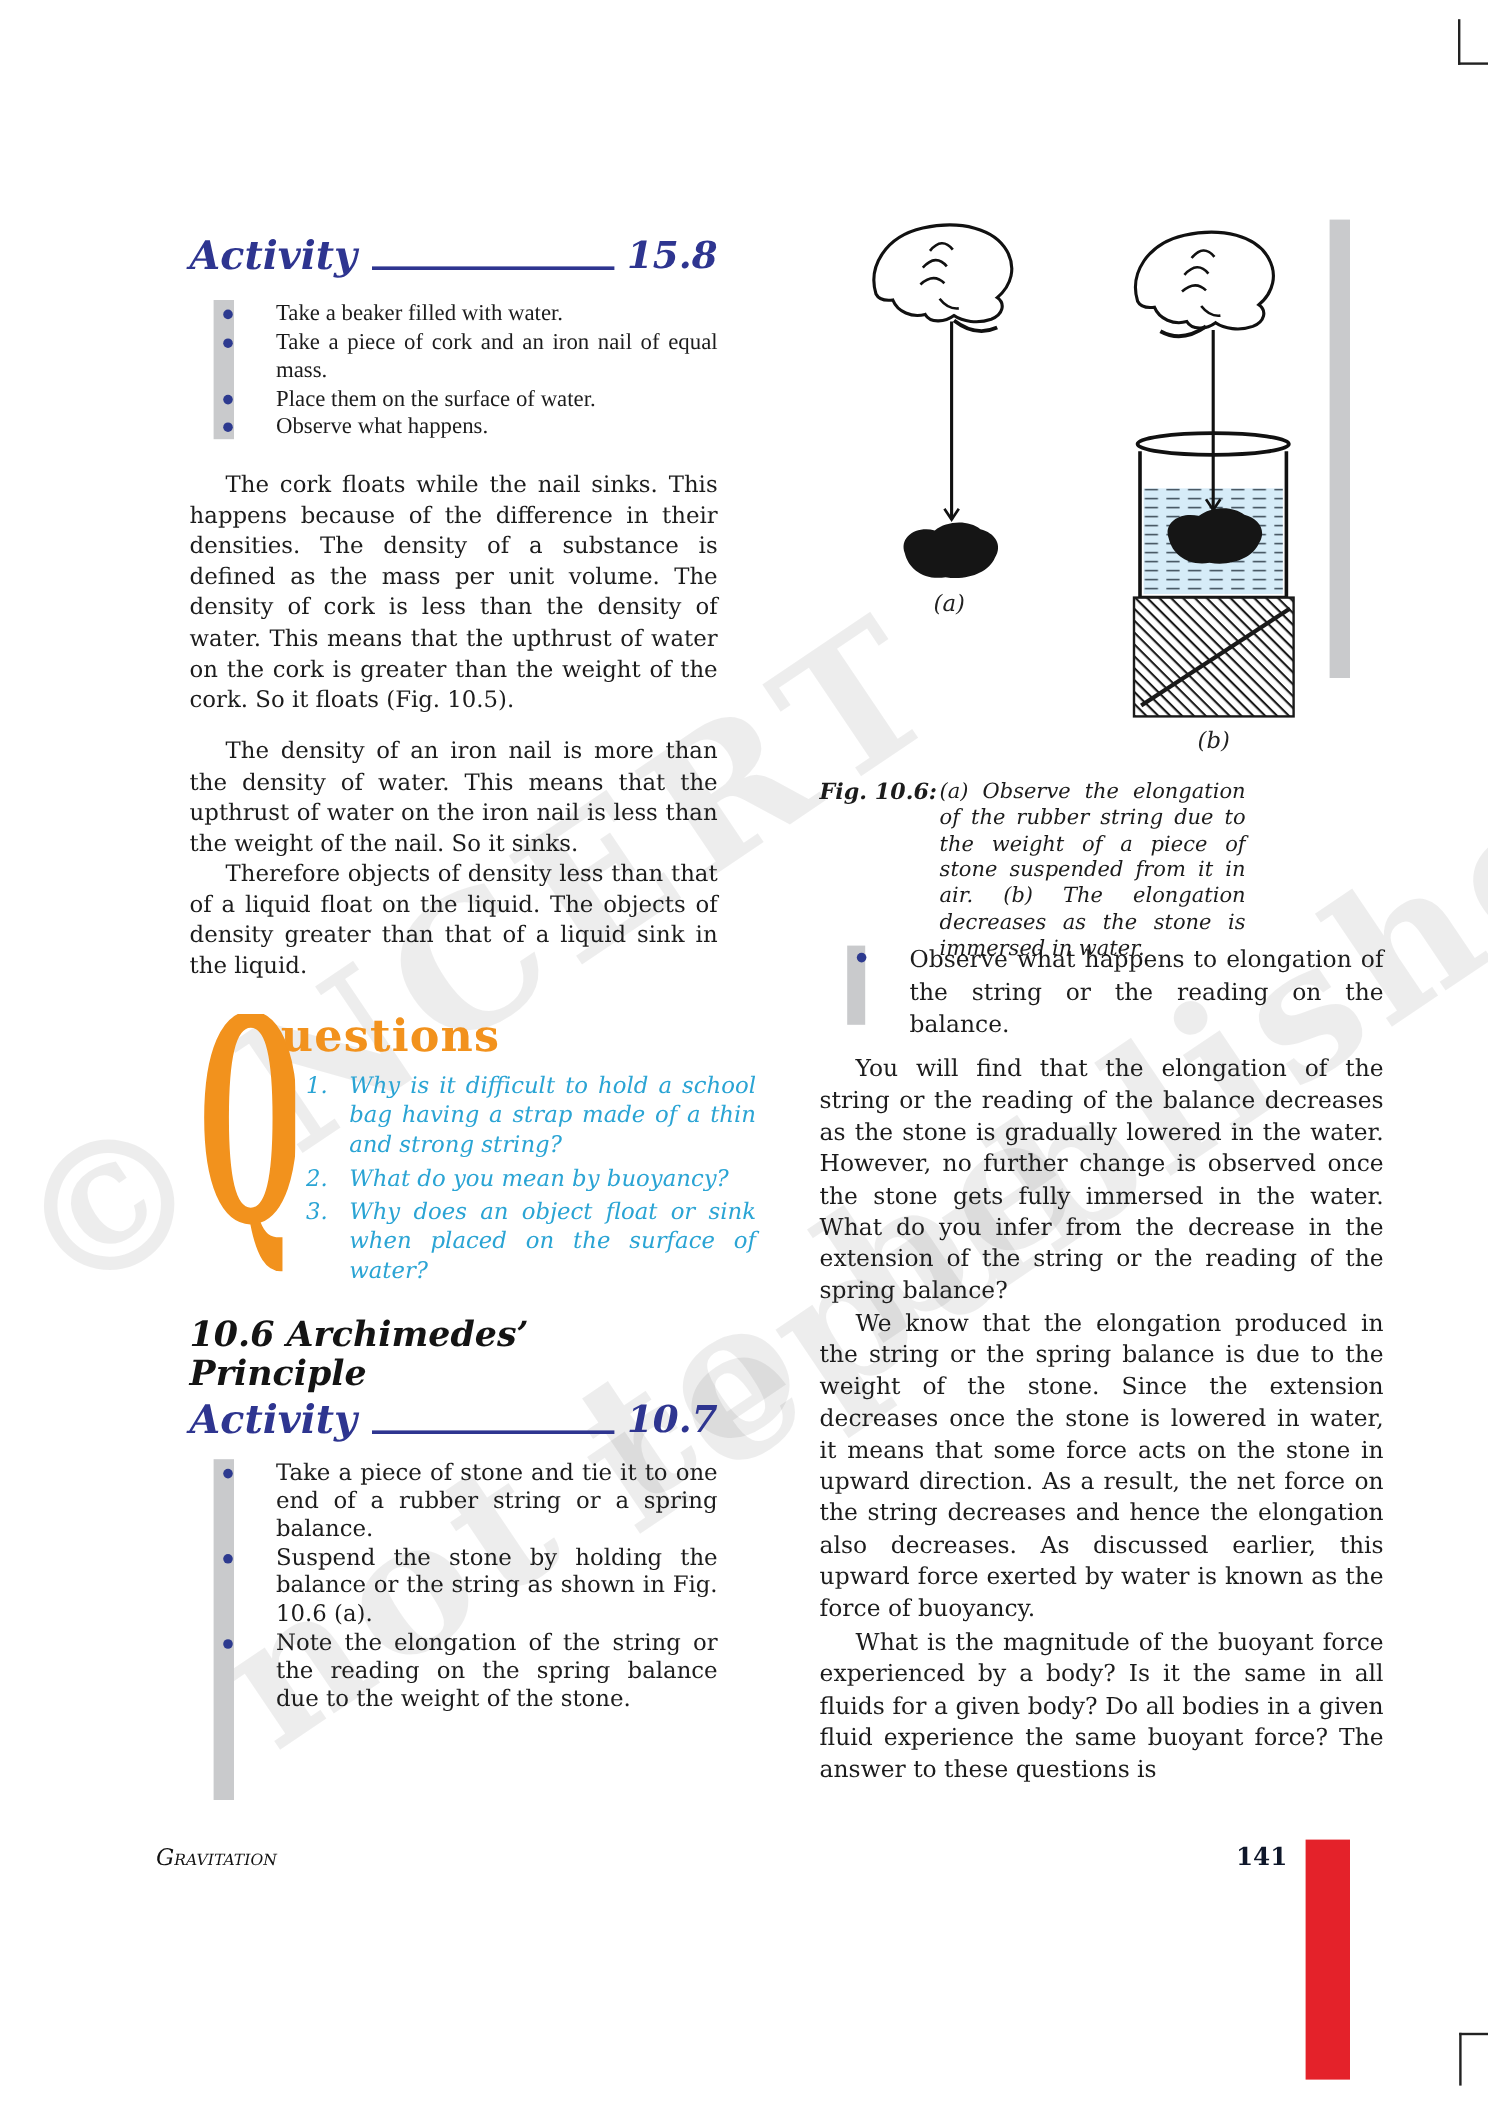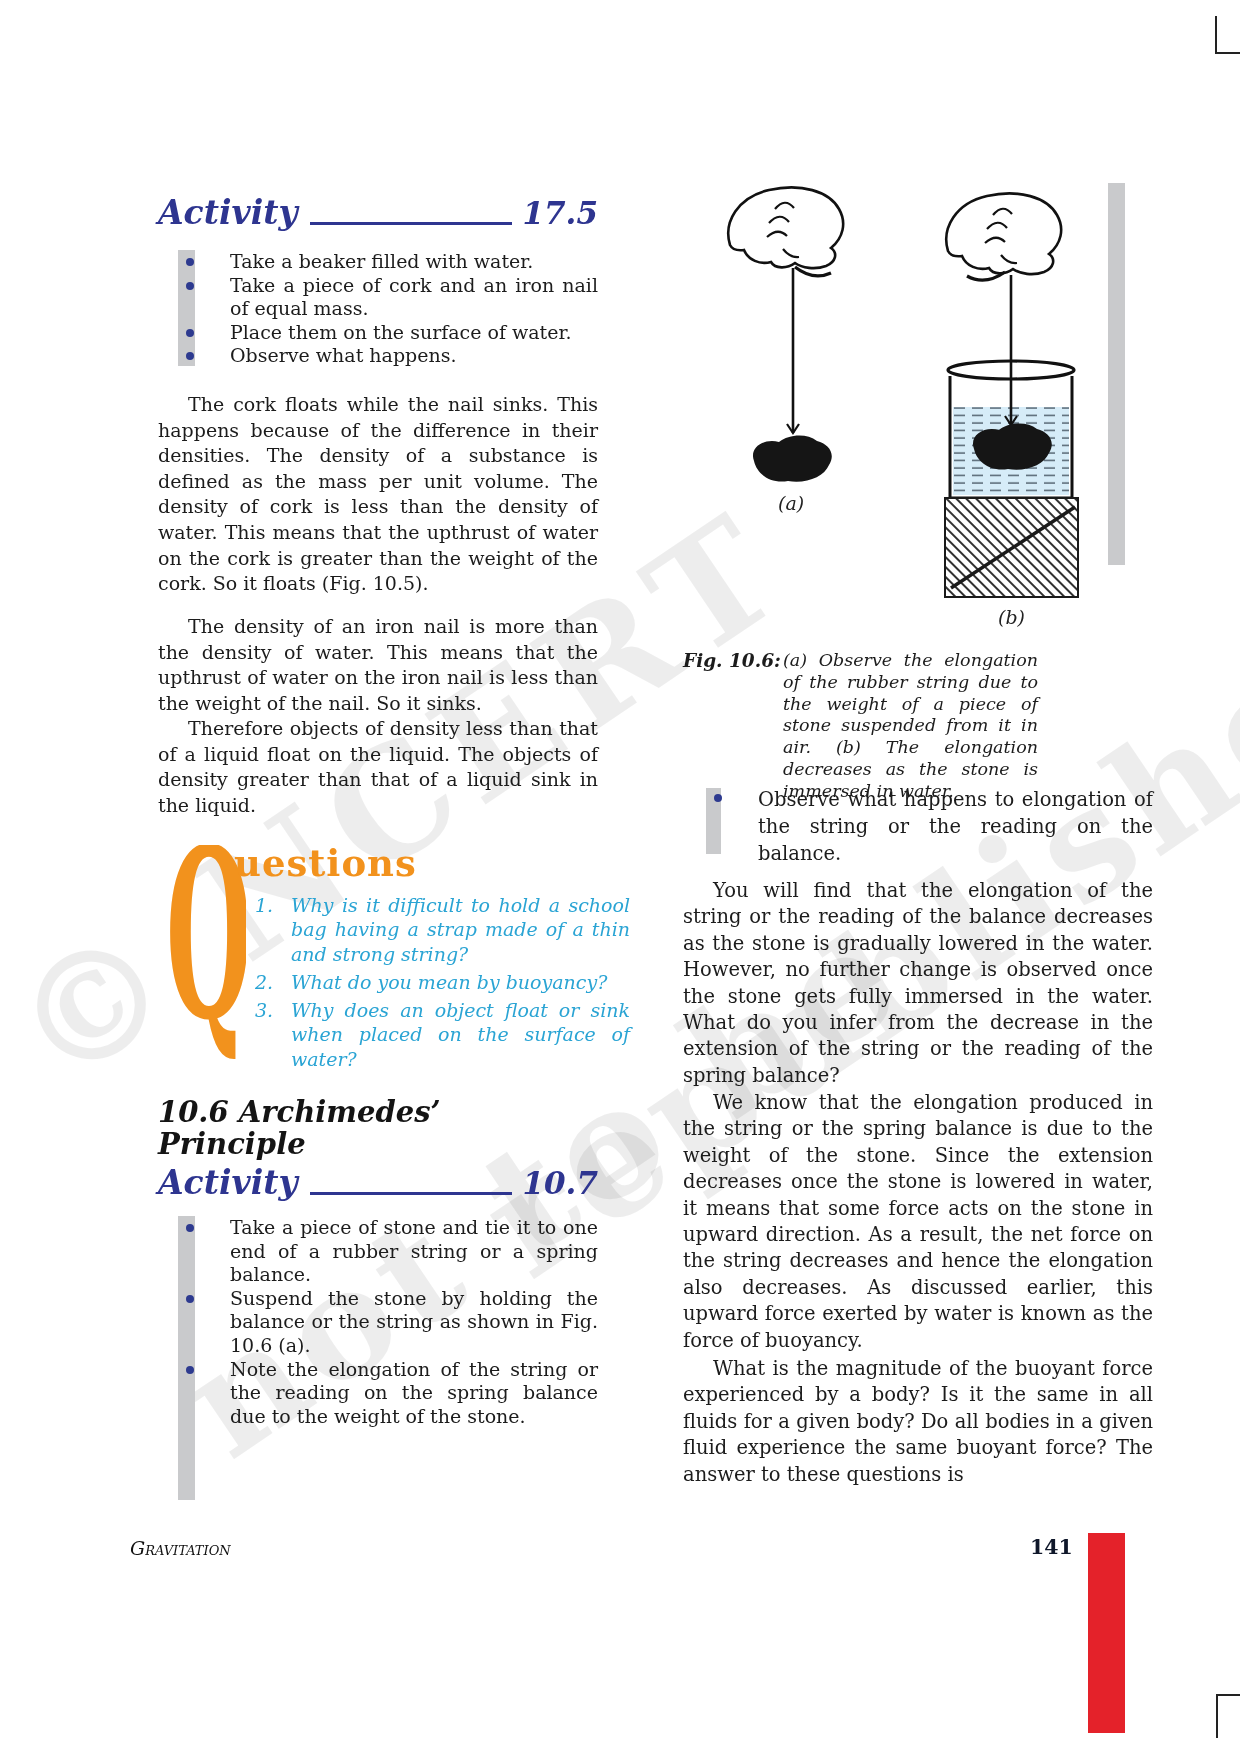--- a/index.html
+++ b/index.html
@@ -72,24 +72,24 @@
   <span class="wm" style="left:500px; top:1150px; font-size:150px; letter-spacing:8px; transform:rotate(-34deg);">republished</span>
 
   <div class="corner-top"></div>
   <div class="corner-bottom"></div>
 
   <div class="col col-left">
 
     <div class="blk act-head" style="top:196px;">
       <span class="act-label">Activity</span>
       <span class="act-rule"></span>
-      <span class="act-num">17.5</span>
-    </div>
-
-    <div class="blk bullets" style="top:250px;">
+      <span class="act-num">15.8</span>
+    </div>
+
+    <div class="blk bullets" style="top:250px;font-family:Liberation Serif, serif;">
       <div class="b-bar" style="height:116px;"></div>
       <div class="b-item"><span class="dot"></span><span>Take a beaker filled with water.</span></div>
       <div class="b-item"><span class="dot"></span><span>Take a piece of cork and an iron nail of equal mass.</span></div>
       <div class="b-item"><span class="dot"></span><span>Place them on the surface of water.</span></div>
       <div class="b-item"><span class="dot"></span><span>Observe what happens.</span></div>
     </div>
 
     <p class="blk para" style="top:392px;">The cork floats while the nail sinks. This happens because of the difference in their densities. The density of a substance is defined as the mass per unit volume. The density of cork is less than the density of water. This means that the upthrust of water on the cork is greater than the weight of the cork. So it floats (Fig. 10.5).</p>
     <p class="blk para" style="top:614px;">The density of an iron nail is more than the density of water. This means that the upthrust of water on the iron nail is less than the weight of the nail. So it sinks.</p>
     <p class="blk para" style="top:716px;">Therefore objects of density less than that of a liquid float on the liquid. The objects of density greater than that of a liquid sink in the liquid.</p>

